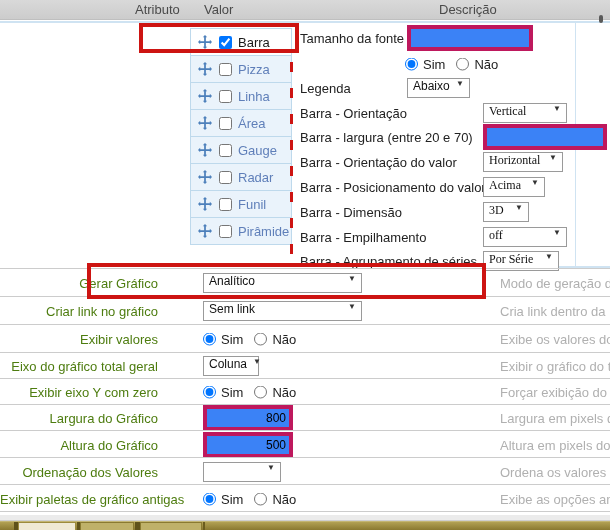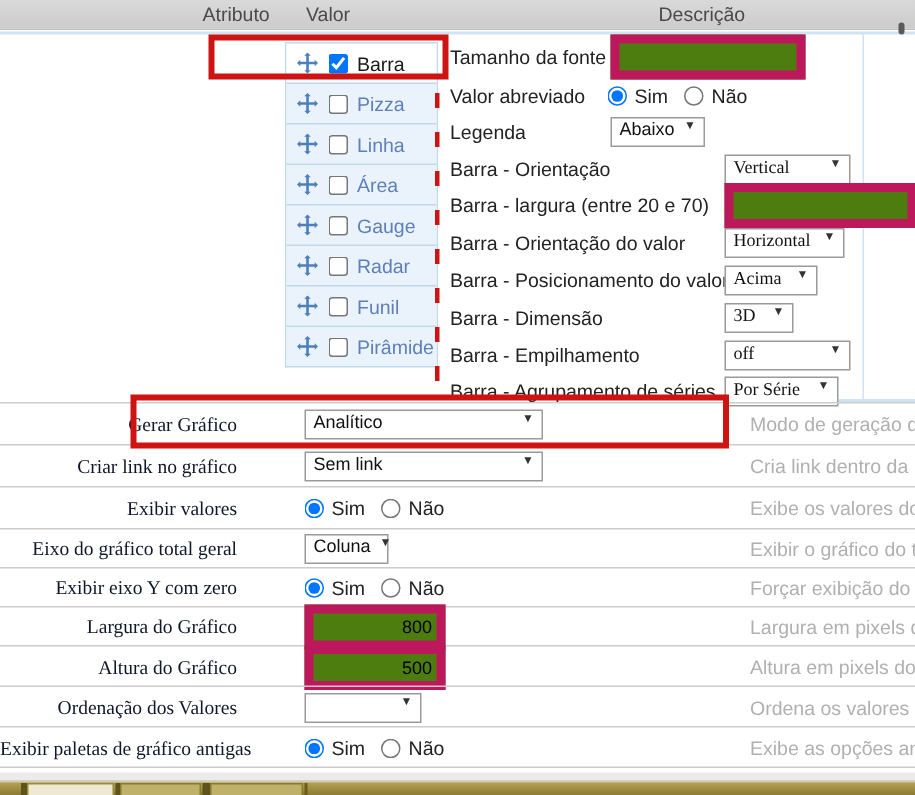--- a/index.html
+++ b/index.html
@@ -20,37 +20,37 @@
   .crow .lbl{font-size:13px;color:#5f7fb9;margin-left:6px;}
   .crow:first-child .lbl{color:#1a1a1a;}
   .micon{width:14px;height:14px;display:inline-block;flex:0 0 14px;}
   .crow input[type=checkbox]{width:13px;height:13px;margin:0 0 0 7px;}
   
   .frow{position:absolute;left:300px;width:310px;height:22px;}
   .frow .flabel{position:absolute;left:0;top:50%;transform:translateY(-50%);
                 font-size:13px;color:#222;white-space:nowrap;}
   .ctrlA{left:107px;} .ctrlB{left:183px;font-family:Liberation Serif, serif;}
   .ctl{position:absolute;top:50%;transform:translateY(-50%);}
-  input.txt{border:6px solid #be185d;height:18px;font:12px "Liberation Sans",sans-serif;
-            padding:0 3px;box-sizing:content-box;background:#4d7c0f;}
+  input.txt{border:4px solid #be185d;height:18px;font:12px "Liberation Sans",sans-serif;
+            padding:0 3px;box-sizing:content-box;background:#3b82f6;}
   input.num{text-align:right;}
   .sel{border:1px solid #9a9a9a;background:#fff;height:20px;box-sizing:border-box;
        display:flex;align-items:flex-start;justify-content:space-between;
        padding:0 5px;font-size:12px;color:#111;cursor:default;}
   .sel .arr{font-size:8px;color:#333;margin-left:6px;}
   .radios{display:flex;align-items:center;font-size:13px;gap:3px;white-space:nowrap;}
   .radios input{width:13px;height:13px;margin:0 2px 0 8px;}
   .radios input:first-child{margin-left:0;}
   
   .red-rect{position:absolute;border:4px solid #cd1412;box-sizing:border-box;}
   .rtick{position:absolute;left:290px;width:3px;height:10px;background:#cd1412;}
   
   .grow{position:absolute;left:0;width:610px;border-top:1px solid #cccccc;}
   .grow .glabel{position:absolute;left:0;top:50%;transform:translateY(-50%);
-                width:158px;text-align:right;font-size:13px;color:#0f172a;white-space:nowrap;font-family:Liberation Serif, serif;}
+                width:158px;text-align:right;font-size:13px;color:#4d7c0f;white-space:nowrap;}
   .grow .gctl{position:absolute;left:203px;top:50%;transform:translateY(-50%);}
   .grow .gdesc{position:absolute;left:500px;top:50%;transform:translateY(-50%);
                font-size:13px;color:#b0b0b0;white-space:nowrap;}
   .sep-final{position:absolute;left:0;top:511px;width:610px;height:1px;background:#cccccc;}
   
   .gray-strip{position:absolute;left:0;top:515px;width:610px;height:5px;
               background:#ebebeb;border-bottom:1px solid #cfcfcf;}
   .taskbar{position:absolute;left:0;top:521px;width:610px;height:9px;
            background:linear-gradient(#b2a153,#85742c);border-top:1px solid #c3b572;}
   .tb-seg{position:absolute;top:0;height:9px;box-sizing:border-box;}
@@ -129,21 +129,20 @@
       <input type="checkbox" style="">
       <span class="lbl">Pirâmide</span>
     </div>
   </div>
 
   <div class="frow" style="top:27px">
     <span class="flabel">Tamanho da fonte</span>
     <input class="txt ctl ctrlA" style="width: 112px;" value="">
   </div>
   <div class="frow" style="top:53px">
-    <span class="flabel">Valor abreviado</span>
     <span class="radios ctl" style="left:105px">
       <input type="radio" name="valor_abreviado" checked="" style="">
       <span>Sim</span>
       <input type="radio" name="valor_abreviado" style="">
       <span>Não</span>
     </span>
   </div>
   <div class="frow" style="top:77px">
     <span class="flabel">Legenda</span>
     <div class="sel ctl ctrlA" style="width:63px">

